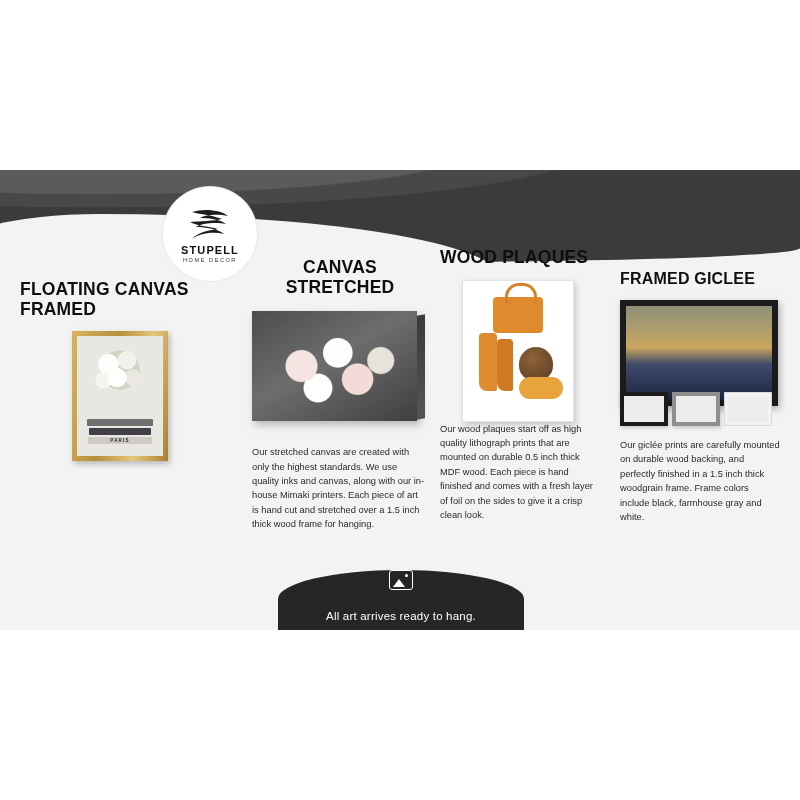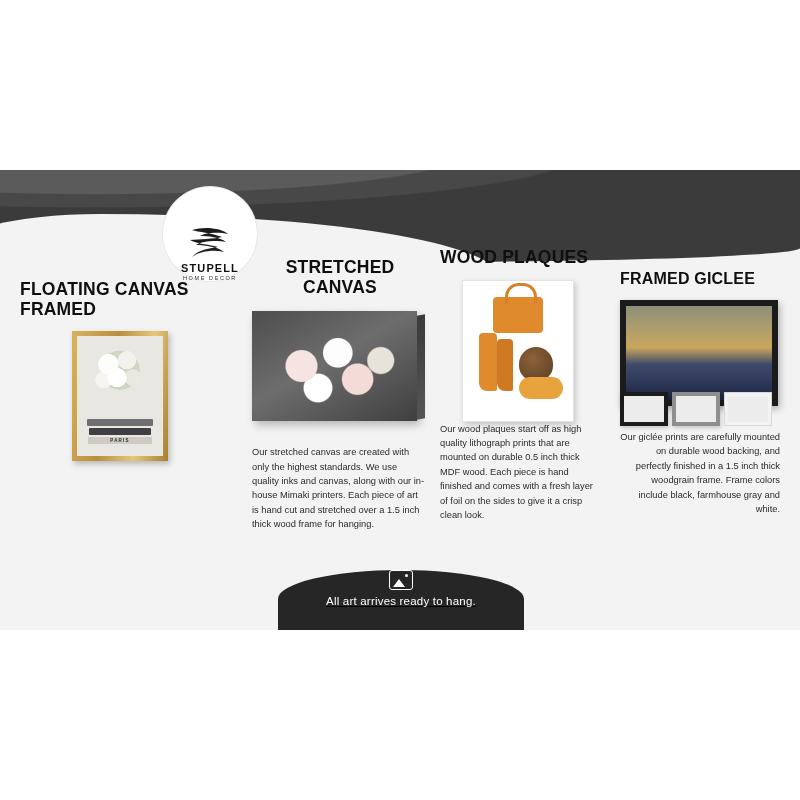--- a/index.html
+++ b/index.html
@@ -60,21 +60,21 @@
   .logo-circle {
     position: absolute;
     left: 163px;
     top: 17px;
     width: 94px; height: 94px;
     border-radius: 50%;
     background: #ffffff;
     display: flex;
     flex-direction: column;
     align-items: center;
-    justify-content: flex-end;
+    justify-content: center;
     box-shadow: 0 0 0 1px #e8e8e8;
   }
   .logo-mark {
     width: 44px; height: 36px;
     margin-bottom: 2px;
   }
   .logo-name {
     font-size: 11px;
     font-weight: bold;
     letter-spacing: 1.1px;
@@ -241,39 +241,38 @@
     background:
       linear-gradient(180deg, #8d8f79 0%, #b4a06a 28%, #c9a65c 44%, #3f4a6b 62%, #1d2542 100%),
       radial-gradient(circle at 30% 40%, rgba(255,255,255,0.25) 0 10%, rgba(255,255,255,0) 11%);
   }
   .frame-swatches {
     position: absolute; left: 0; top: 122px;
     display: flex; gap: 4px;
   }
   .fsw { width: 48px; height: 34px; padding: 4px; box-sizing: border-box; box-shadow: 1px 2px 4px rgba(0,0,0,0.18);}
   .fsw span { display:block; width:100%; height:100%; background:#ececec; }
-  #col4 .col-body { position: absolute; top: 160px; width: 160px; text-align: right; }
+  #col4 .col-body { position: absolute; top: 168px; width: 160px; }
 
   
   .ribbon {
     position: absolute;
     left: 278px;
     bottom: -2px;
     width: 246px;
     height: 62px;
     background: #262626;
     border-top-left-radius: 100% 58px;
     border-top-right-radius: 100% 58px;
     display: flex;
     flex-direction: column;
     align-items: center;
-    justify-content: flex-start;
+    justify-content: space-between;
     padding-bottom: 10px;
     box-sizing: border-box;
-    text-decoration: underline;
   }
   .ribbon-icon {
     width: 22px; height: 18px;
     border: 1.6px solid #ffffff;
     border-radius: 3px;
     position: relative;
     margin-bottom: 5px;
   }
   .ribbon-icon::before {
     content: "";
@@ -331,22 +330,22 @@
                 </div>
             </div>
           </div>
         </div>
       </div>
 
     </div>
 
     <div class="col" id="col2">
       <div class="col-title">
+        <div>CANVAS</div>
         <div>STRETCHED</div>
-        <div>CANVAS</div>
       </div>
       <div class="art2"></div>
       <div class="col-body">Our stretched canvas are created with only the highest standards. We use quality inks and canvas, along with our in-house Mimaki printers. Each piece of art is hand cut and stretched over a 1.5 inch thick wood frame for hanging.</div>
     </div>
 
     <div class="col" id="col3">
       <div class="col-title">
         <div>WOOD PLAQUES</div>
       </div>
       <div class="art3">

